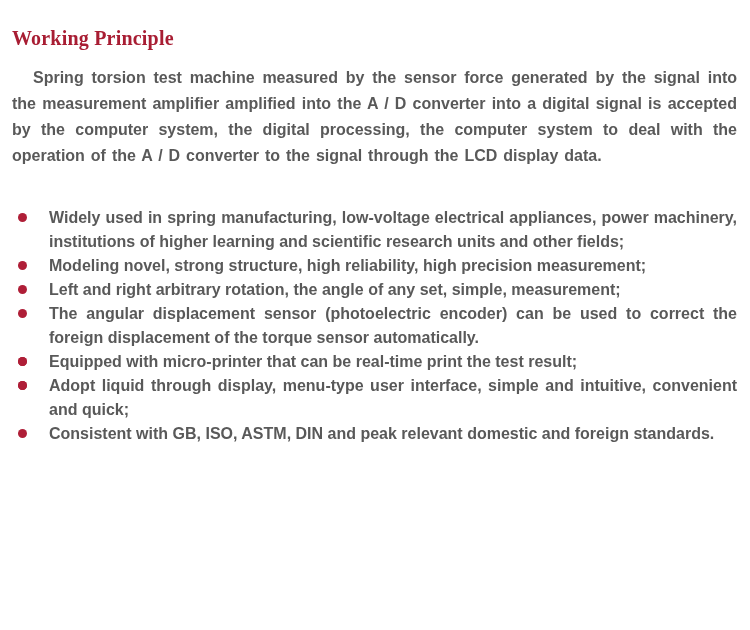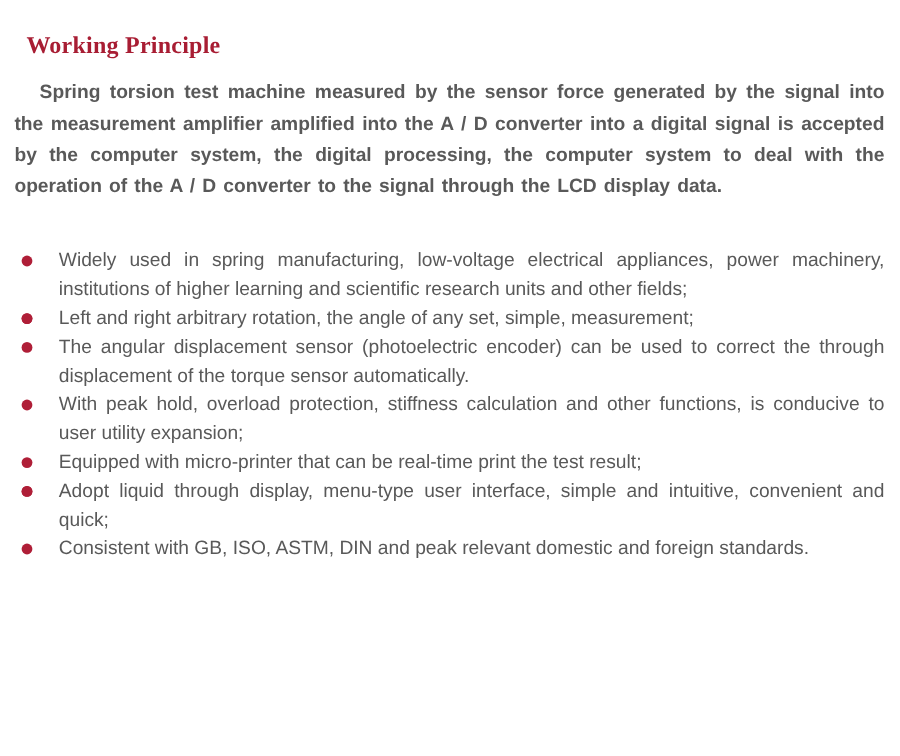--- a/index.html
+++ b/index.html
@@ -13,21 +13,21 @@
   }
   .page { width: 750px; height: 630px; position: relative; }
 
   .section-title {
     font-family: "Liberation Serif", "DejaVu Serif", serif;
     font-size: 20px;
     line-height: 23px;
     font-weight: 700;
     color: var(--accent, #a81d33);
     margin: 0;
-    padding-left: 22px;
+    padding-left: 12px;
     letter-spacing: 0.2px;
   }
 
   .wp-section { padding-top: 27px; }
 
   .body-paragraph {
     margin: 15px 13px 0 12px;
     text-indent: 21px;
     text-align: justify;
     font-size: 16px;
@@ -40,20 +40,21 @@
   .features-section { margin-top: 37px; }
 
   .feature-list {
     list-style: none;
     margin: 25px 13px 0 0;
     padding: 0 0 0 49px;
     font-size: 16px;
     line-height: 24px;
     color: var(--body-text, #595959);
     text-align: justify;
+    font-weight: bold;
   }
   .feature-item { position: relative; margin: 0; padding: 0; }
   .bullet {
     position: absolute;
     left: -31px;
     top: 7px;
     width: 9px;
     height: 9px;
     border-radius: 50%;
     background: var(--bullet, #af1e37);
@@ -65,24 +66,24 @@
 <div class="page">
 
   <section class="wp-section">
     <h2 class="section-title">Working Principle</h2>
     <p class="body-paragraph">Spring torsion test machine measured by the sensor force generated by the signal into the measurement amplifier amplified into the A / D converter into a digital signal is accepted by the computer system, the digital processing, the computer system to deal with the operation of the A / D converter to the signal through the LCD display data.</p>
   </section>
 
   <section class="features-section">
     <ul class="feature-list">
         <li class="feature-item"><span class="bullet"></span><span class="feature-text">Widely used in spring manufacturing, low-voltage electrical appliances, power machinery, institutions of higher learning and scientific research units and other fields;</span></li>
+        <li class="feature-item"><span class="bullet"></span><span class="feature-text">Modeling novel, strong structure, high reliability, high precision measurement;</span></li>
+        <li class="feature-item"><span class="bullet"></span><span class="feature-text">Left and right arbitrary rotation, the angle of any set, simple, measurement;</span></li>
+        <li class="feature-item"><span class="bullet"></span><span class="feature-text">The angular displacement sensor (photoelectric encoder) can be used to correct the foreign displacement of the torque sensor automatically.</span></li>
         <li class="feature-item"><span class="bullet"></span></li>
-        <li class="feature-item"><span class="bullet"></span><span class="feature-text">Left and right arbitrary rotation, the angle of any set, simple, measurement;</span></li>
-        <li class="feature-item"><span class="bullet"></span><span class="feature-text">The angular displacement sensor (photoelectric encoder) can be used to correct the through displacement of the torque sensor automatically.</span></li>
-        <li class="feature-item"><span class="bullet"></span><span class="feature-text">With peak hold, overload protection, stiffness calculation and other functions, is conducive to user utility expansion;</span></li>
         <li class="feature-item"><span class="bullet"></span><span class="feature-text">Equipped with micro-printer that can be real-time print the test result;</span></li>
         <li class="feature-item"><span class="bullet"></span></li>
         <li class="feature-item"><span class="bullet"></span><span class="feature-text">Adopt liquid through display, menu-type user interface, simple and intuitive, convenient and quick;</span></li>
         <li class="feature-item"><span class="bullet"></span><span class="feature-text">Consistent with GB, ISO, ASTM, DIN and peak relevant domestic and foreign standards.</span></li>
       </ul>
   </section>
 
 </div>
 
 </body></html>

